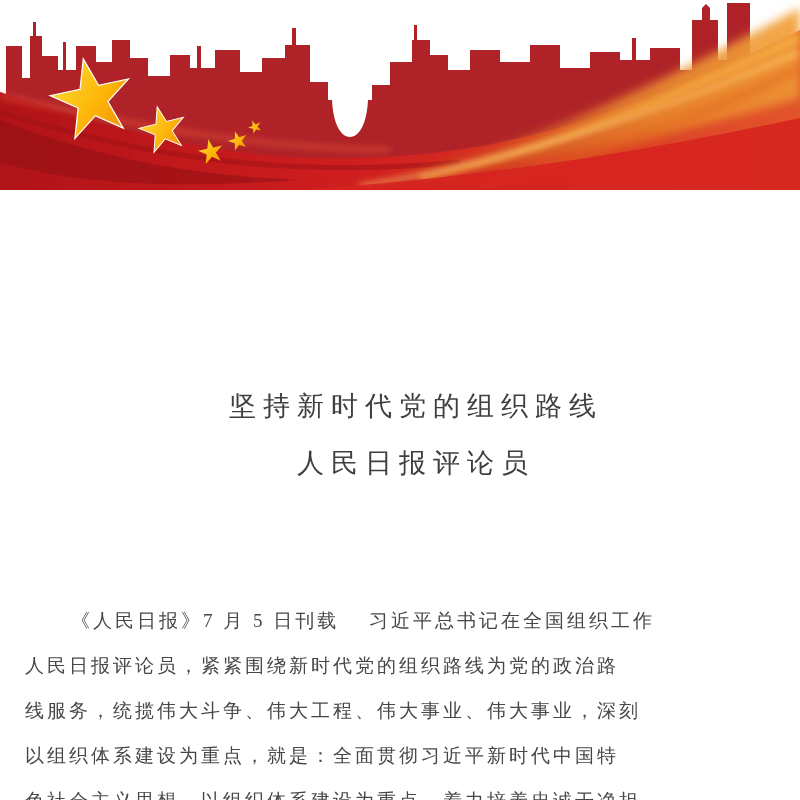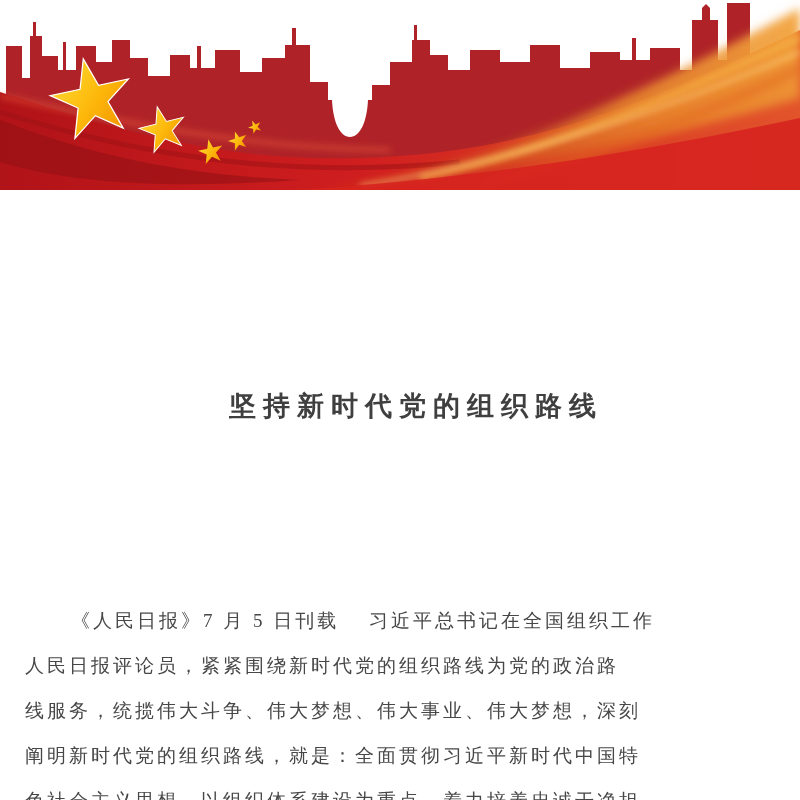--- a/index.html
+++ b/index.html
@@ -20,21 +20,21 @@
 
   .title-block {
     position:absolute;
     top:378px; left:0; width:800px;
     text-align:center;
     color:#3f3f3f;
   }
   .title-line {
     display:block;
     font-size:27px;
-    font-weight:bold;
+    font-weight:normal;
     letter-spacing:7px;
     line-height:57px;
     white-space:nowrap;
     padding-left:32px;
   }
 
   .body-block {
     position:absolute;
     top:598px; left:25px; width:750px;
     color:#474747;
@@ -116,23 +116,24 @@
         <polygon fill="url(#gradGold)" points="0,-1 0.225,-0.309 0.951,-0.309 0.363,0.118 0.588,0.809 0,0.382 -0.588,0.809 -0.363,0.118 -0.951,-0.309 -0.225,-0.309"></polygon>
       </g>
       <g transform="translate(255,127) rotate(-24) scale(7)">
         <polygon fill="url(#gradGold)" points="0,-1 0.225,-0.309 0.951,-0.309 0.363,0.118 0.588,0.809 0,0.382 -0.588,0.809 -0.363,0.118 -0.951,-0.309 -0.225,-0.309"></polygon>
       </g>
     </svg>
   </div>
 
   <div class="title-block">
     <span class="title-line">坚持新时代党的组织路线</span>
+    <span class="title-line">人民日报评论员</span>
   </div>
 
   <div class="body-block">
     <span class="body-line">《人民日报》7 月 5 日刊载　 习近平总书记在全国组织工作</span>
     <span class="body-line">人民日报评论员，紧紧围绕新时代党的组织路线为党的政治路</span>
-    <span class="body-line">线服务，统揽伟大斗争、伟大梦想、伟大事业、伟大梦想，深刻</span>
-    <span class="body-line">阐明新时代党的组织路线，就是：全面贯彻习近平新时代中国特</span>
+    <span class="body-line">线服务，统揽伟大斗争、伟大工程、伟大事业、伟大事业，深刻</span>
+    <span class="body-line">以组织体系建设为重点，就是：全面贯彻习近平新时代中国特</span>
     <span class="body-line">色社会主义思想，以组织体系建设为重点，着力培养忠诚干净担</span>
   </div>
 
 </div>
 
 </body></html>

